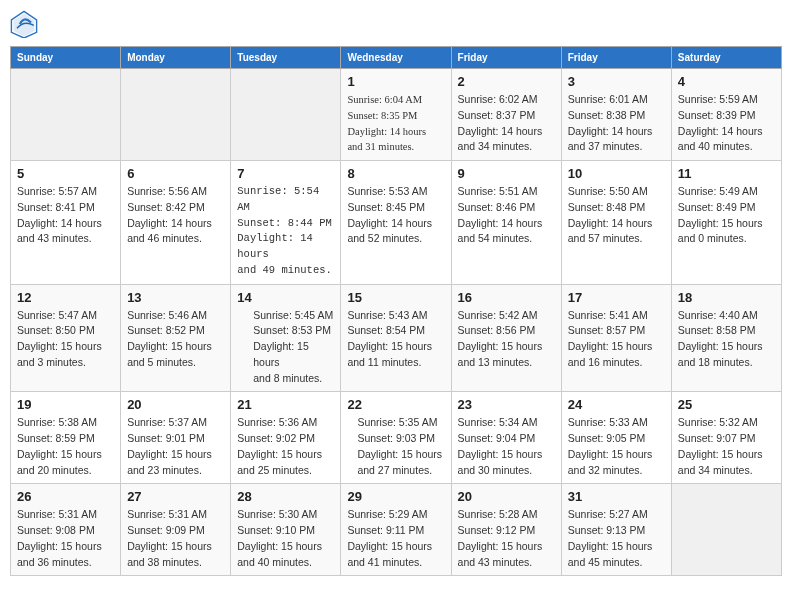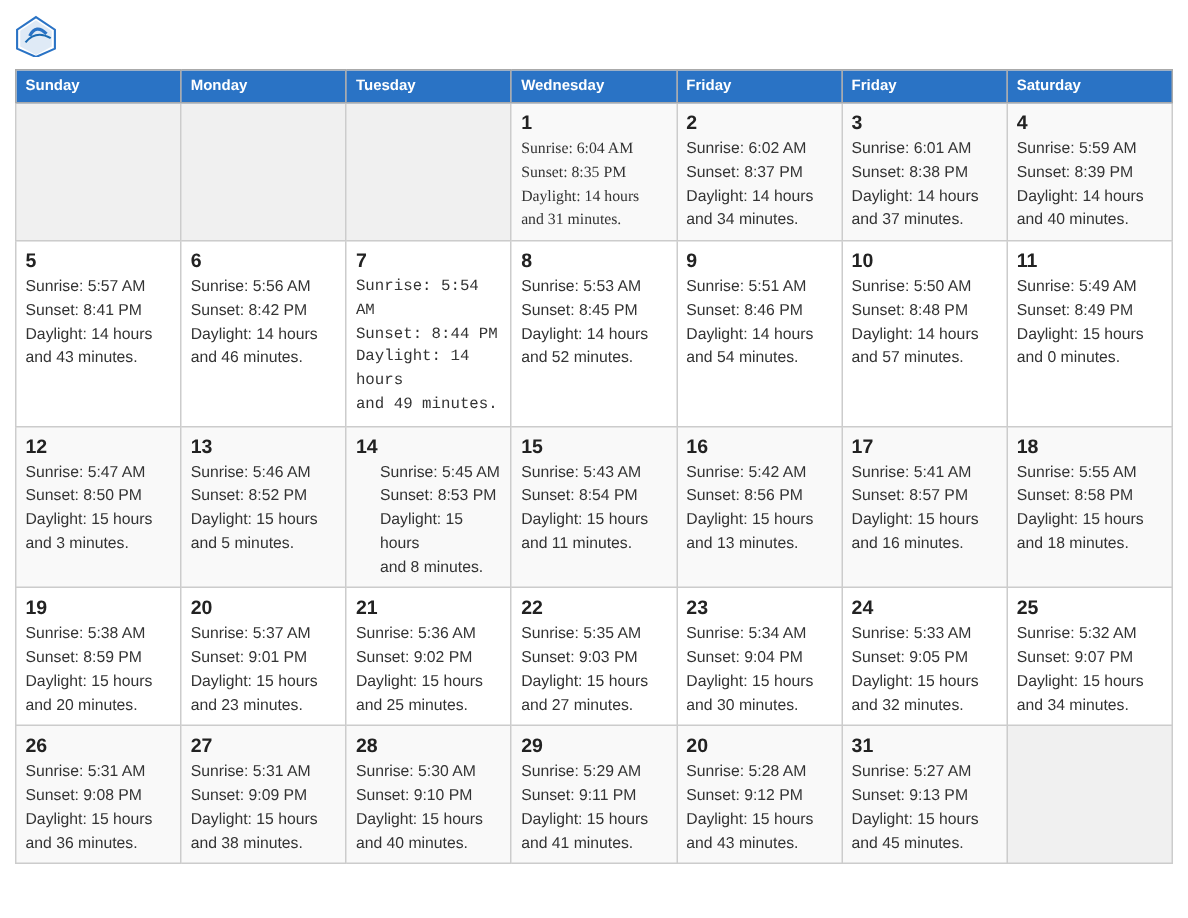--- a/index.html
+++ b/index.html
@@ -243,21 +243,21 @@
         </td>
         <td>
           <div class="day-number">17</div>
           <div class="day-info" style="white-space: pre-line;">Sunrise: 5:41 AM
 Sunset: 8:57 PM
 Daylight: 15 hours
 and 16 minutes.</div>
         </td>
         <td>
           <div class="day-number">18</div>
-          <div class="day-info" style="white-space: pre-line;">Sunrise: 5:55 AM
+          <div class="day-info" style="white-space: pre-line;">Sunrise: 4:40 AM
 Sunset: 8:58 PM
 Daylight: 15 hours
 and 18 minutes.</div>
         </td>
       </tr>
       <tr>
         <td>
           <div class="day-number">19</div>
           <div class="day-info" style="white-space: pre-line;">Sunrise: 5:38 AM
 Sunset: 8:59 PM
@@ -273,21 +273,21 @@
         </td>
         <td>
           <div class="day-number">21</div>
           <div class="day-info" style="white-space: pre-line;">Sunrise: 5:36 AM
 Sunset: 9:02 PM
 Daylight: 15 hours
 and 25 minutes.</div>
         </td>
         <td>
           <div class="day-number">22</div>
-          <div class="day-info" style="white-space: pre-line;">Sunrise: 5:35 AM
+          <div class="day-info" style="white-space: pre-line; margin-left: 10px;">Sunrise: 5:35 AM
 Sunset: 9:03 PM
 Daylight: 15 hours
 and 27 minutes.</div>
         </td>
         <td>
           <div class="day-number">23</div>
           <div class="day-info" style="white-space: pre-line;">Sunrise: 5:34 AM
 Sunset: 9:04 PM
 Daylight: 15 hours
 and 30 minutes.</div>

